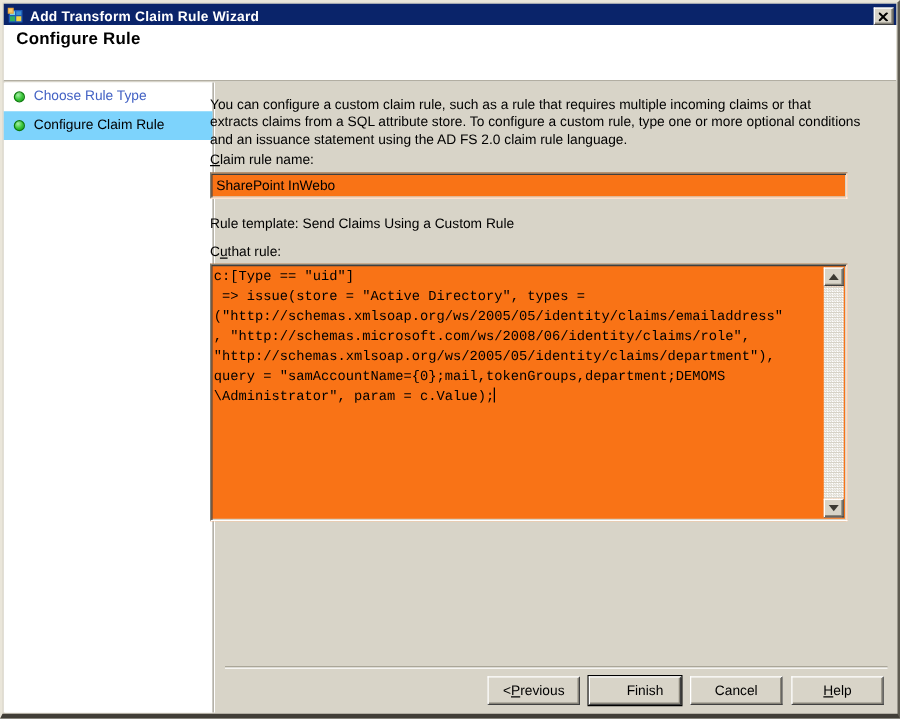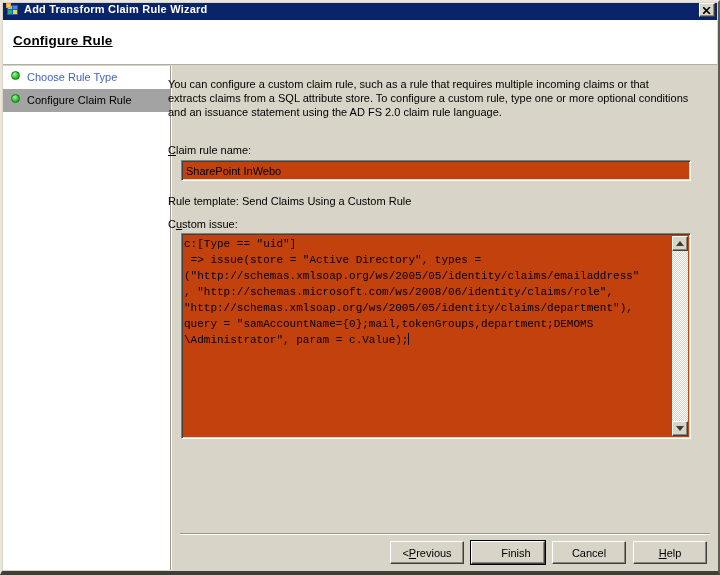--- a/index.html
+++ b/index.html
@@ -12,72 +12,70 @@
     border-top: 2px solid #eae6da;
     border-left: 2px solid #eae6da;
     border-right: 2px solid #5f5c52;
     border-bottom: 4px solid #413e37;
   }
 
   
   .titlebar {
     position: absolute; left: 1px; top: 1px; right: 1px; height: 17px;
     background: #0a246a; color: #fff;
-    display: flex; align-items: flex-start; padding: 0 2px 0 3px;
+    display: flex; align-items: flex-end; padding: 0 2px 0 3px;
   }
   .titlebar .title { font-weight: bold; font-size: 11px; margin-left: 4px; flex: 1;
     white-space: nowrap; letter-spacing: .2px; }
   .app-icon { width: 14px; height: 14px; display: inline-block; }
   .close-btn {
     width: 16px; height: 14px; background: #d8d4c8;
     border: 1px solid; border-color: #fff #404040 #404040 #fff;
     box-shadow: inset -1px -1px 0 #8a867a;
     display: flex; align-items: center; justify-content: center; cursor: default;
   }
 
   
   .headerband {
     position: absolute; left: 1px; top: 18px; right: 1px; height: 45px;
     background: #fff; border-bottom: 1px solid #b2aea2;
-    padding: 13px 0 0 10px;
-    text-decoration: underline;
+    padding: 3px 0 0 10px;
   }
   .headerband h1 { font-size: 13.5px; font-weight: bold; letter-spacing: .2px; }
 
   
   .steps-panel {
     position: absolute; left: 1px; top: 64px; width: 168px; bottom: 1px;
     background: #fff;
     border-right: 1px solid #9c988c;
     box-shadow: 1px 0 0 #fff;
   }
   .steps-title {
     font-weight: bold; padding: 6px 8px 7px 8px;
     border-bottom: 1px solid #c6c2b6;
   }
-  .step-item { display: flex; align-items: flex-start; gap: 7px; padding: 5px 6px 6px 8px; }
-  .step-item.current { background: #a3a3a3; }
+  .step-item { display: flex; align-items: center; gap: 7px; padding: 5px 6px 6px 8px; }
+  .step-item.current { background: #7dd3fc; }
   .step-item.link .step-label { color: #4362c4; }
   .bullet {
     width: 9px; height: 9px; border-radius: 50%;
     background: radial-gradient(circle at 35% 30%, #a6f0a6 0%, #35c435 55%, #169416 100%);
     border: 1px solid #0d7a0d; flex: 0 0 auto;
   }
 
   
   .content { position: absolute; left: 166px; top: 75px; width: 524px; }
   .desc { line-height: 14px; width: 522px; }
-  .fieldlabel { display: block; margin-top: 25px; }
+  .fieldlabel { display: block; margin-top: 3px; }
   .ukey { text-decoration: underline; }
 
   .sunken {
-    background: #c2410c;
+    background: #f97316;
     border: 1px solid; border-color: #828075 #fff #fff #828075;
     box-shadow: inset 1px 1px 0 #404040, inset -1px -1px 0 #d8d4c8;
-    margin-left: 13px;
   }
   .name-input {
     margin-top: 4px; width: 510px; height: 21px;
     font-family: "Liberation Sans", sans-serif; font-size: 11px;
     padding: 0 0 0 4px; outline: none; display: block;
   }
   .rule-template { margin-top: 14px; }
   .custom-label { display: block; margin-top: 11px; }
 
   .textarea {
@@ -169,21 +167,21 @@
 
   <div class="content">
     <p class="desc">You can configure a custom claim rule, such as a rule that requires multiple incoming claims or that extracts claims from a SQL attribute store. To configure a custom rule, type one or more optional conditions and an issuance statement using the AD FS 2.0 claim rule language.</p>
 
     <label class="fieldlabel"><span class="ukey">C</span><span>laim rule name:</span></label>
 
     <input class="name-input sunken" type="text" value="SharePoint InWebo" style="">
 
     <div class="rule-template">Rule template: Send Claims Using a Custom Rule</div>
 
-    <label class="custom-label"><span>C</span><span class="ukey">u</span><span>stom issue:</span></label>
+    <label class="custom-label"><span>C</span><span class="ukey">u</span><span>that rule:</span></label>
 
     <div class="textarea sunken">
       <div class="ta-text"><span>c:[Type == "uid"]
  =&gt; issue(store = "Active Directory", types =
 ("http://schemas.xmlsoap.org/ws/2005/05/identity/claims/emailaddress"
 , "http://schemas.microsoft.com/ws/2008/06/identity/claims/role",
 "http://schemas.xmlsoap.org/ws/2005/05/identity/claims/department"),
 query = "samAccountName={0};mail,tokenGroups,department;DEMOMS
 \Administrator", param = c.Value);</span><span class="caret"></span></div>
       <div class="vscroll">

